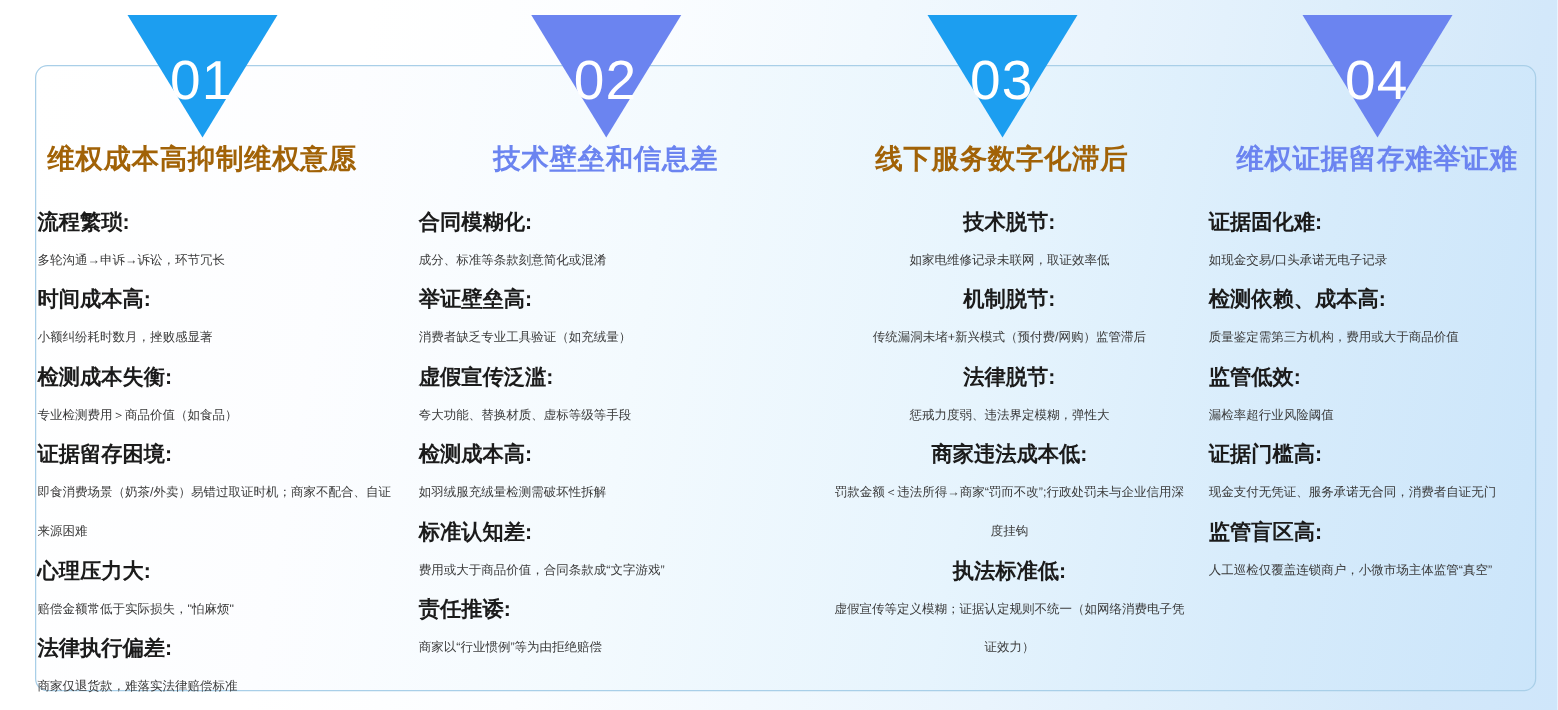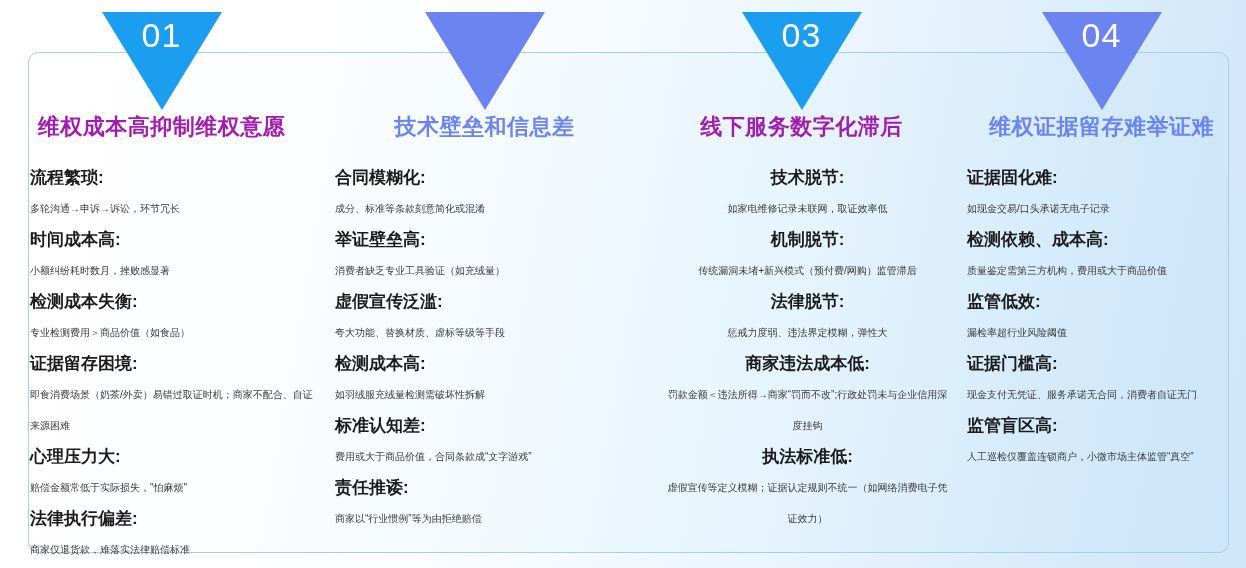--- a/index.html
+++ b/index.html
@@ -80,40 +80,40 @@
     height: 0;
     border-left: 60px solid transparent;
     border-right: 60px solid transparent;
   }
   .marker.blue .tri   { border-top: 98px solid #1c9ef0; }
   .marker.indigo .tri { border-top: 98px solid #6b84f0; }
 
   .marker .num {
     position: absolute;
     left: 0;
-    top: 6px;
+    top: 31px;
     width: 100%;
     text-align: center;
-    font-size: 34px;
+    font-size: 44px;
     font-weight: 400;
     color: #ffffff;
     letter-spacing: 1px;
     line-height: 1;
   }
 
   
   .col-title {
     text-align: center;
     font-size: 22px;
     font-weight: bold;
     letter-spacing: 0.5px;
     margin-top: 2px;
     white-space: nowrap;
   }
-  .col-title.blue   { color: #a21caf; }
+  .col-title.blue   { color: #a16207; }
   .col-title.indigo { color: #6b84f0; }
 
   
   .col-body {
     margin-top: 20px;
     padding-left: 30px;
     padding-right: 8px;
   }
   .col-2 .col-body { padding-left: 12px; }
   .col-3 .col-body { padding-left: 20px; text-align: center; }
@@ -172,20 +172,21 @@
       <div class="item">
         <div class="item-term">法律执行偏差:</div>
         <div class="item-desc">商家仅退货款，难落实法律赔偿标准</div>
       </div>
     </div>
   </div>
 
   <div class="col col-2">
     <div class="marker indigo">
       <div class="tri"></div>
+      <div class="num">02</div>
     </div>
     <div class="col-title indigo">技术壁垒和信息差</div>
     <div class="col-body">
       <div class="item">
         <div class="item-term">合同模糊化:</div>
         <div class="item-desc">成分、标准等条款刻意简化或混淆</div>
       </div>
       <div class="item">
         <div class="item-term">举证壁垒高:</div>
         <div class="item-desc">消费者缺乏专业工具验证（如充绒量）</div>

